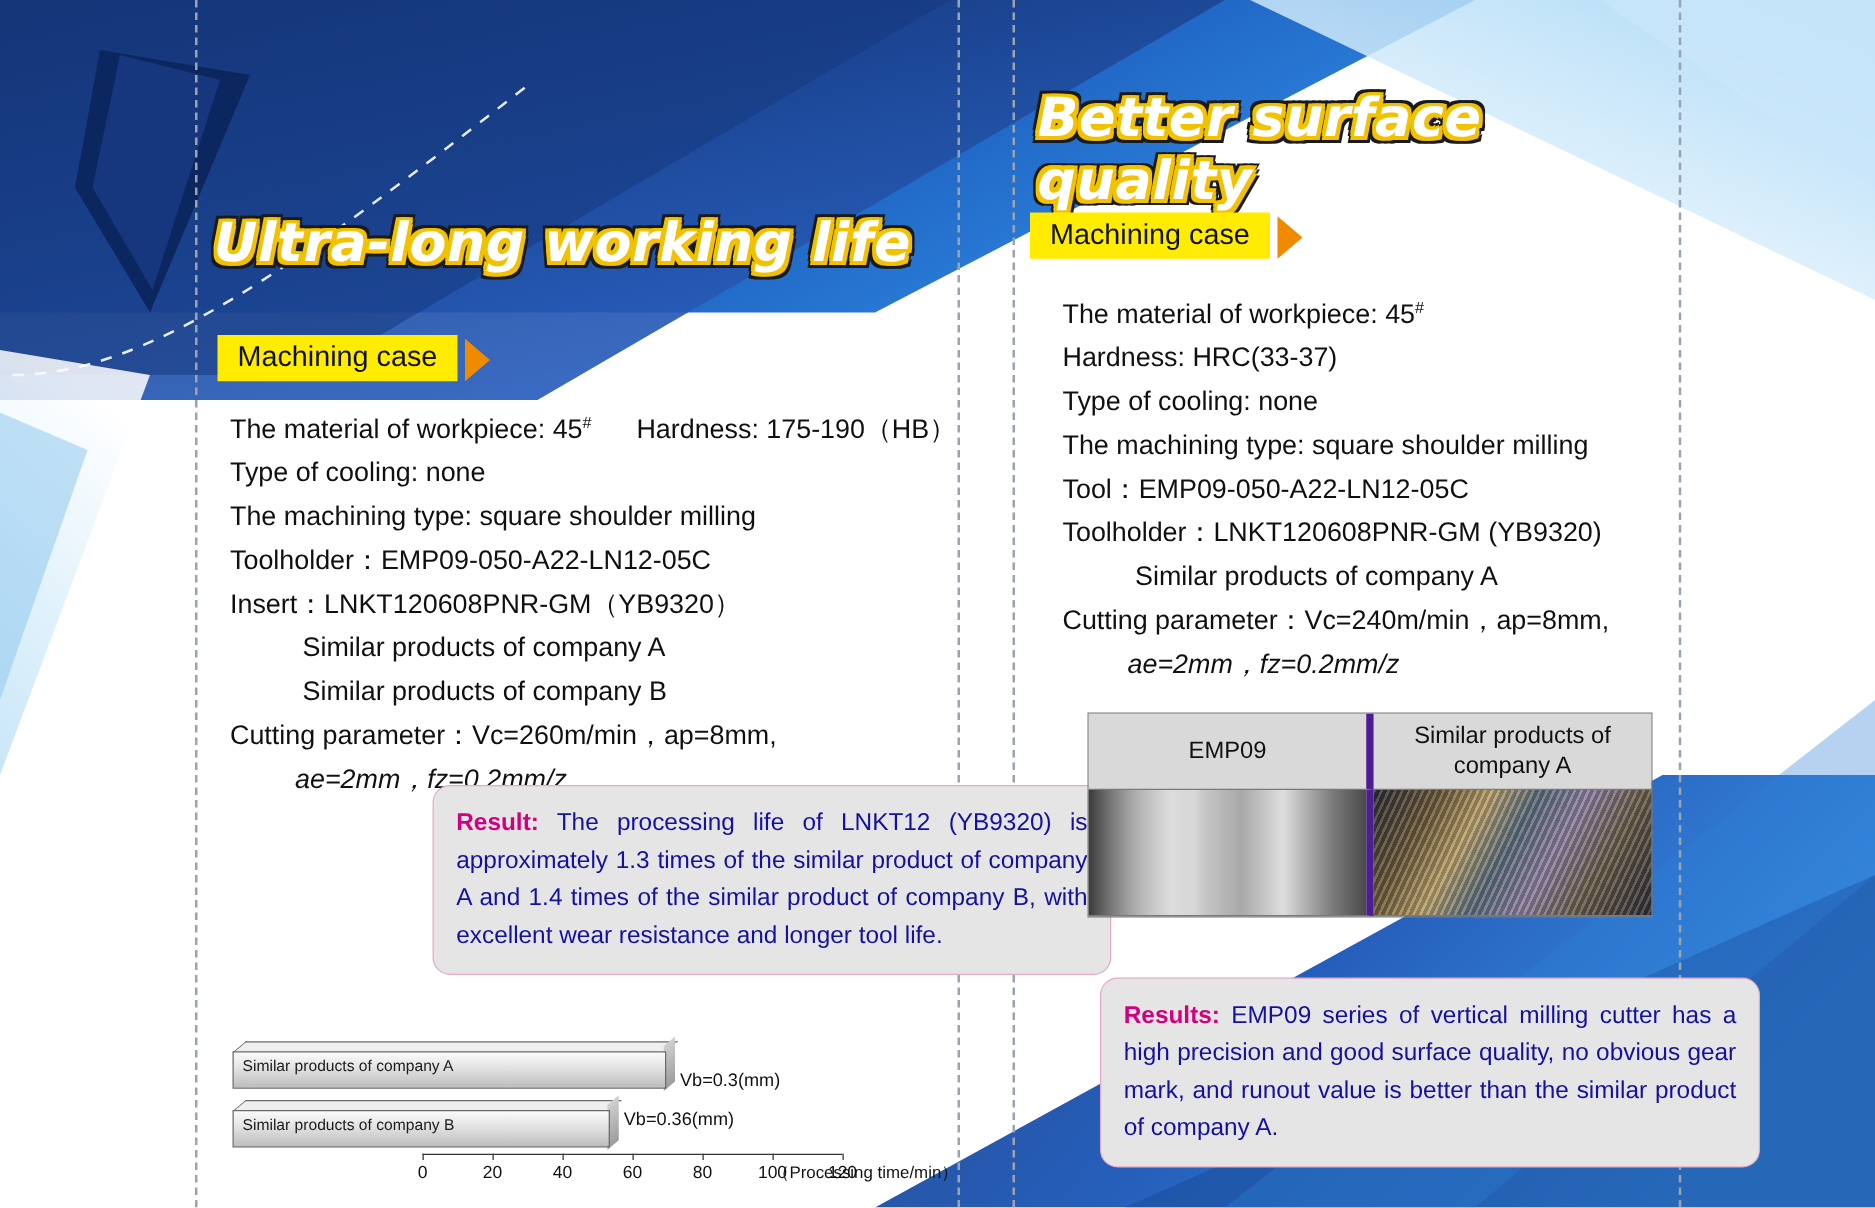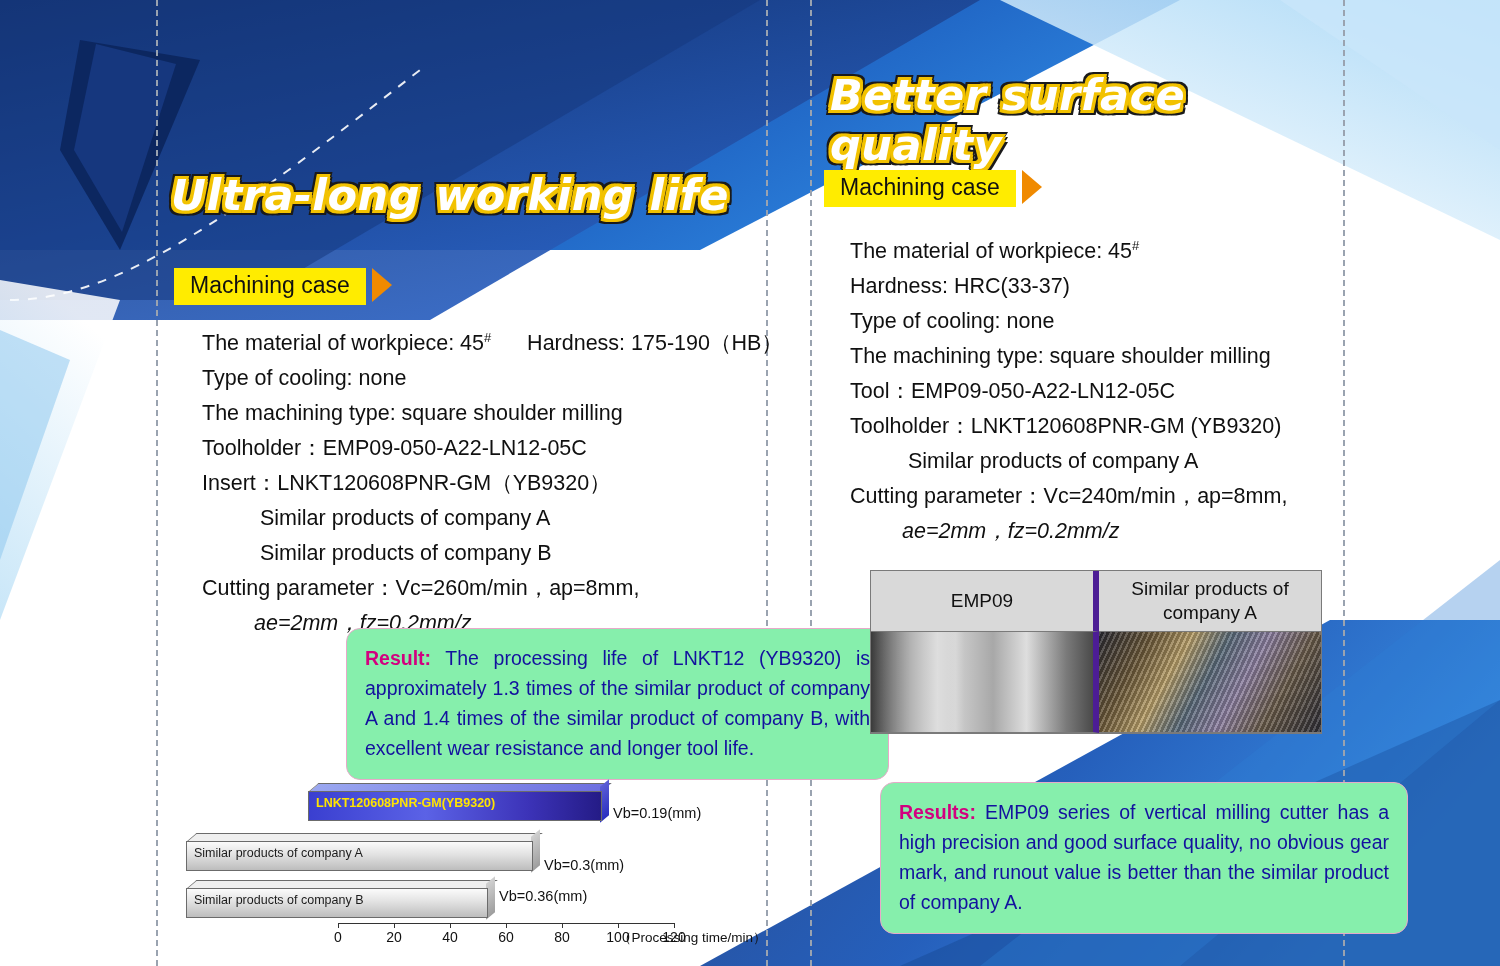--- a/index.html
+++ b/index.html
@@ -33,46 +33,46 @@
     text-shadow:
       -3px -3px 0 #f2c200, 3px -3px 0 #f2c200, -3px 3px 0 #f2c200, 3px 3px 0 #f2c200,
       -3px 0 0 #f2c200, 3px 0 0 #f2c200, 0 -3px 0 #f2c200, 0 3px 0 #f2c200,
       -5px -5px 0 #1a1a1a, 5px -5px 0 #1a1a1a, -5px 5px 0 #1a1a1a, 5px 5px 0 #1a1a1a,
       -5px 0 0 #1a1a1a, 5px 0 0 #1a1a1a, 0 -5px 0 #1a1a1a, 0 5px 0 #1a1a1a;
   }
   #title-left{position:absolute;left:15px;top:170px;font-size:43px;}
   #title-right{position:absolute;left:20px;top:70px;font-size:43px;}
 
   
-  .tagwrap{position:absolute;display:flex;align-items:flex-start;}
+  .tagwrap{position:absolute;display:flex;align-items:flex-end;}
   .tag{
     background:#ffec00;color:#111;font-size:23px;padding:5px 16px 7px 16px;
     line-height:1.1;white-space:nowrap;
   }
   .tag-arrow{
     width:0;height:0;margin-left:6px;
     border-top:17px solid transparent;border-bottom:17px solid transparent;
     border-left:20px solid #f08a00;
   }
   #tag-left{left:18px;top:268px;}
   #tag-right{left:14px;top:170px;}
 
   
   .spec{position:absolute;font-size:21.5px;color:#101010;line-height:35px;}
-  #spec-left{left:46px;top:320px;width:570px;}
+  #spec-left{left:28px;top:320px;width:570px;}
   #spec-right{left:40px;top:228px;width:500px;}
   .spec .line{white-space:nowrap;}
   .spec .indent{padding-left:58px;}
   .spec .indent2{padding-left:52px;font-style:italic;}
   .sup{font-size:13px;vertical-align:super;}
 
   
   .resultbox{
     position:absolute;border:1px solid #e7a9c9;border-radius:14px;
-    background:#86efac;padding:14px 18px 16px 18px;
+    background:#e5e5e5;padding:14px 18px 16px 18px;
     font-size:19.5px;line-height:30px;color:#13119e;text-align:justify;
   }
   .resultbox b{color:#d2007f;font-weight:bold;}
   #result-left{left:190px;top:628px;width:505px;}
   #result-right{left:22px;top:782px;width:490px;margin-left:48px;}
 
   
   #chart{position:absolute;left:30px;top:775px;width:560px;height:185px;}
   .barrow{position:absolute;height:34px;}
   .bar3d{position:absolute;left:0;top:8px;height:28px;}
@@ -189,29 +189,20 @@
     <div class="line indent2">ae=2mm，fz=0.2mm/z</div>
   </div>
 
   <div class="resultbox" id="result-left">
     <b>Result:</b>
     <span>The processing life of LNKT12 (YB9320) is approximately 1.3 times of the similar product of company A and 1.4 times of the similar product of company B, with excellent wear resistance and longer tool life.</span>
   </div>
 
   <div id="chart">
 
-    <div class="barrow" style="left:122px;top:8px;width:420px;">
-      <div class="bar3d" style="width:292px;">
-        <div class="bartop" style="width:292px;background:linear-gradient(90deg,#9aa7f0,#6d6fe0);transform:skewX(-50deg);transform-origin:left bottom;"></div>
-        <div class="barside" style="left:292px;background:linear-gradient(180deg,#5b5ed6,#2a2fbf);transform:skewY(-40deg);"></div>
-        <div class="barface" style="width:292px;background:linear-gradient(90deg,#3a3fd0 0%,#5b62e6 40%,#3c33b8 75%,#241b86 100%);"></div>
-        <div class="barlabel hl">LNKT120608PNR-GM(YB9320)</div>
-      </div>
-      <div class="vb" style="left:305px;top:22px;">Vb=0.19(mm)</div>
-    </div>
 
     <div class="barrow" style="left:0px;top:58px;width:560px;">
       <div class="bar3d" style="width:345px;">
         <div class="bartop" style="width:345px;background:#efefef;transform:skewX(-50deg);transform-origin:left bottom;"></div>
         <div class="barside" style="left:345px;background:linear-gradient(180deg,#d0d0d0,#9d9d9d);transform:skewY(-40deg);"></div>
         <div class="barface" style="width:345px;background:linear-gradient(180deg,#fbfbfb 0%,#e2e2e2 45%,#bdbdbd 100%);"></div>
         <div class="barlabel">Similar products of company A</div>
       </div>
       <div class="vb" style="left:358px;top:24px;">Vb=0.3(mm)</div>
     </div>

